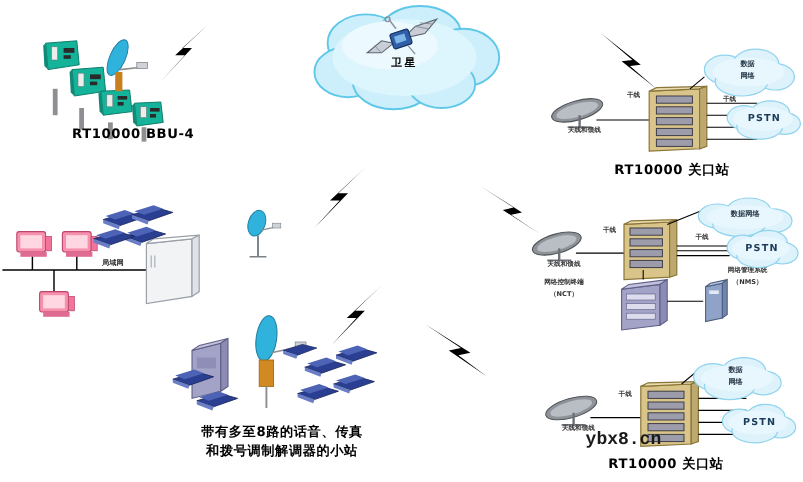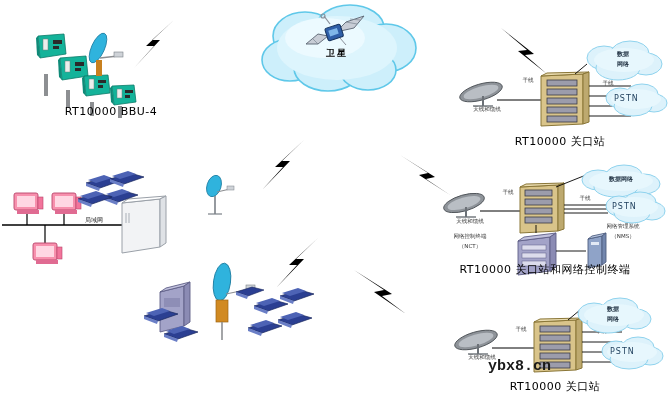--- a/index.html
+++ b/index.html
@@ -3,26 +3,26 @@
 <meta charset="utf-8">
 <style>
   html,body{margin:0;padding:0;}
   body{
     width:669px;height:402px;background:#ffffff;
     font-family:"DejaVu Sans","Liberation Sans",sans-serif;
     position:relative;overflow:hidden;
   }
   #stage{position:absolute;left:0;top:0;width:669px;height:334px;}
   .abs{position:absolute;}
-  .lbl{position:absolute;color:#000;font-weight:normal;white-space:nowrap;line-height:1.15;}
+  .lbl{position:absolute;color:#000;font-weight:bold;white-space:nowrap;line-height:1.15;}
   .title-lbl{font-size:11px;letter-spacing:.5px;text-align:center;}
   .small-lbl{font-size:6px;letter-spacing:0px;color:#2b2b2b;text-align:center;}
   .tiny-lbl{font-size:5.5px;color:#333;text-align:center;}
   .cloud-lbl{font-size:6px;color:#234;text-align:center;font-weight:bold;}
-  .pstn-lbl{font-size:8px;color:#1b3c5a;letter-spacing:1px;font-weight:normal;text-align:left;}
+  .pstn-lbl{font-size:8px;color:#1b3c5a;letter-spacing:1px;font-weight:bold;text-align:center;}
   .sat-lbl{font-size:9px;color:#000;font-weight:bold;text-align:center;letter-spacing:2px;}
   .watermark{position:absolute;font-size:15px;color:#1a1a1a;font-weight:bold;
     font-family:Liberation Mono, monospace;letter-spacing:0px;}
   svg{display:block;overflow:visible;}
 </style>
 </head>
 <body>
 
 <div id="stage">
 
@@ -239,20 +239,22 @@
             <polygon points="0,14 14,19 13,22 0,17" fill="#6a7ec6"></polygon>
             <polygon points="2,11 18,6 26,9 10,14" fill="#4d63b5"></polygon>
           </g>
         <g transform="translate(86,22)">
             <polygon points="0,12 16,7 28,10 12,16" fill="#2b3f92" stroke="#17255c" stroke-width="0.6"></polygon>
             <polygon points="0,12 12,16 11,19 0,15" fill="#6a7ec6"></polygon>
           </g>
       </g>
     </svg>
   </div>
+  <div class="lbl title-lbl" style="left:115px;top:354px;width:240px;">带有多至8路的话音、传真</div>
+  <div class="lbl title-lbl" style="left:115px;top:370px;width:240px;">和拨号调制解调器的小站</div>
 
   <svg class="abs" style="left:272px;top:238px;" width="50" height="52" viewBox="0 0 50 52">
     <polygon points="46,0 24,21 32,21 4,50 25,27 17,27" fill="#000000"></polygon>
   </svg>
 
   <svg class="abs" style="left:497px;top:28px;" width="54" height="48" viewBox="0 0 54 48">
     <polygon points="4,0 30,22 21,23 50,46 28,27 37,26" fill="#000000"></polygon>
   </svg>
 
   <div class="abs" style="left:455px;top:72px;">
@@ -397,21 +399,20 @@
         <ellipse cx="19" cy="16" rx="13" ry="10" fill="#ddf2fb" stroke="#8fd3ee" stroke-width="1"></ellipse>
         <ellipse cx="40" cy="12" rx="16" ry="10" fill="#ddf2fb" stroke="#8fd3ee" stroke-width="1"></ellipse>
         <ellipse cx="52" cy="21" rx="13" ry="9" fill="#ddf2fb" stroke="#8fd3ee" stroke-width="1"></ellipse>
         <ellipse cx="32" cy="23" rx="18" ry="10" fill="#ddf2fb" stroke="#8fd3ee" stroke-width="1"></ellipse>
         <ellipse cx="34" cy="17" rx="24" ry="10" fill="#e7f7fd" stroke="none"></ellipse>
       </g>
     </svg>
     <div class="lbl pstn-lbl" style="left:12px;top:12px;width:46px;">PSTN</div>
   </div>
 
-  <div class="lbl title-lbl" style="left:420px;top:264px;width:250px;">RT10000 关口站和网络控制终端</div>
 
   <svg class="abs" style="left:352px;top:270px;" width="58" height="46" viewBox="0 0 58 46">
     <polygon points="2,0 32,20 22,22 54,44 30,26 40,24" fill="#000000"></polygon>
   </svg>
 
   <div class="abs" style="left:450px;top:320px;">
     <svg width="210" height="58" viewBox="0 0 210 58">
 
       <g>
         <ellipse cx="26" cy="20" rx="22" ry="8" fill="#8e9399" stroke="#4f5459" stroke-width="0.9" transform="rotate(-16 26 20)"></ellipse>

